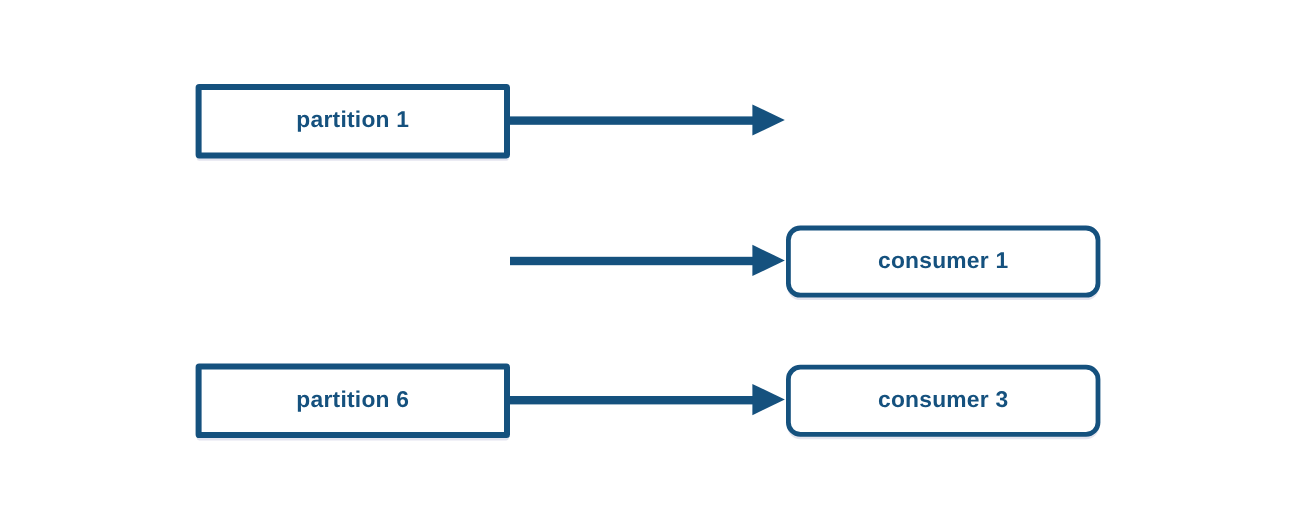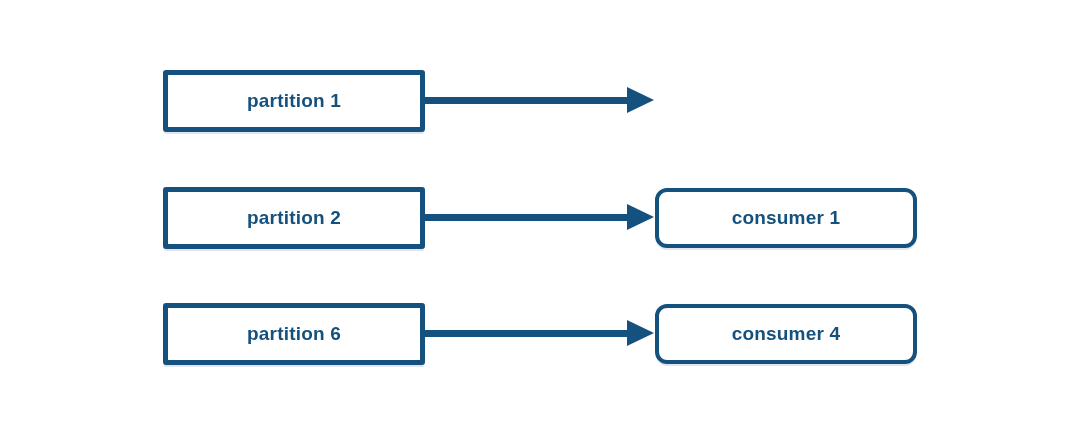--- a/index.html
+++ b/index.html
@@ -80,34 +80,31 @@
 
   <div class="row">
     <div class="node partition">
       <span>partition 1</span>
     </div>
     <div class="arrow-line"></div>
     <div class="arrow-head"></div>
   </div>
 
   <div class="row">
-    <div class="node partition">
-      <span>partition 2</span>
-    </div>
     <div class="arrow-line"></div>
     <div class="arrow-head"></div>
     <div class="node consumer">
       <span>consumer 1</span>
     </div>
   </div>
 
   <div class="row">
     <div class="node partition">
       <span>partition 6</span>
     </div>
     <div class="arrow-line"></div>
     <div class="arrow-head"></div>
     <div class="node consumer">
-      <span>consumer 4</span>
+      <span>consumer 3</span>
     </div>
   </div>
 
 </div>
 
 </body></html>

